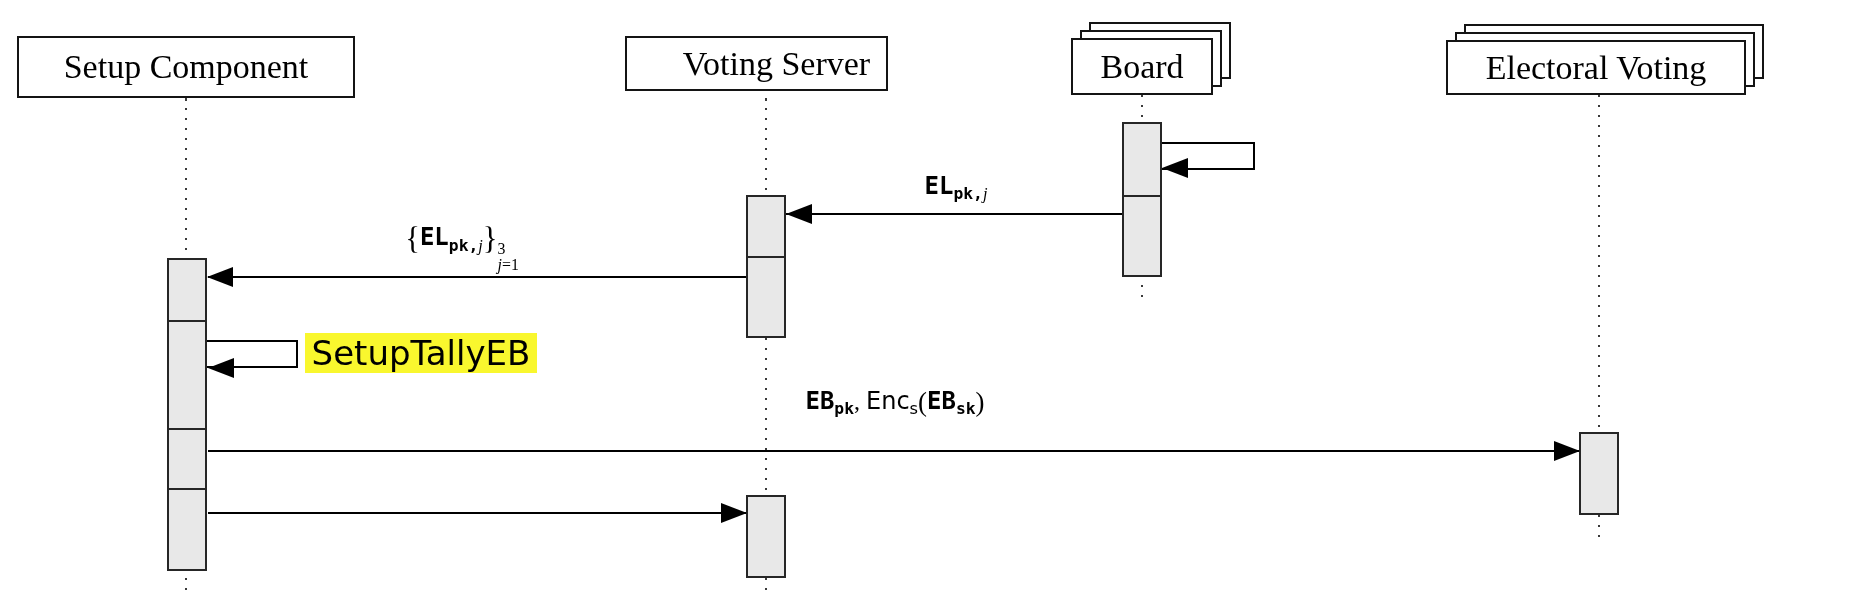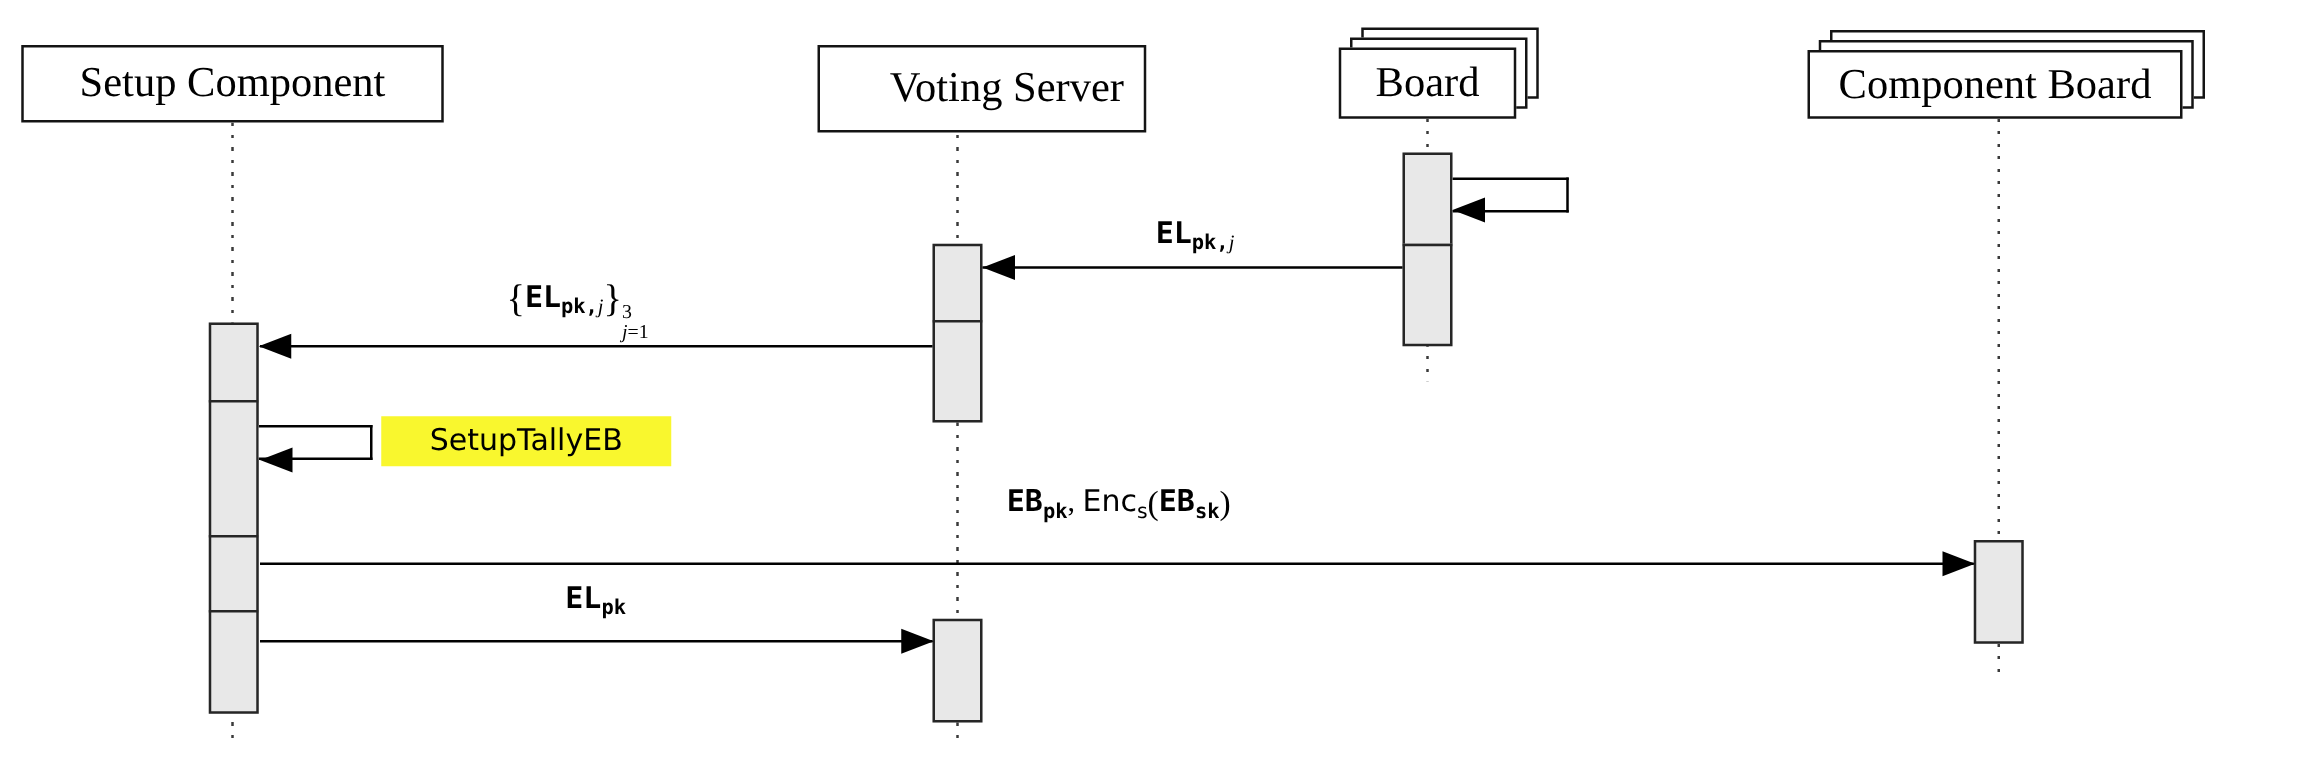--- a/index.html
+++ b/index.html
@@ -33,50 +33,50 @@
   .center{text-align:center;}
   .tt{font-family:"DejaVu Sans Mono",monospace;font-weight:700;}
   .rm{font-family:"Liberation Serif",serif;}
   .it{font-family:"Liberation Serif",serif;font-style:italic;}
   .sf{font-family:"DejaVu Sans",sans-serif;}
   .sub{font-size:0.68em;vertical-align:-0.32em;}
   .brace{font-family:"Liberation Serif",serif;font-size:1.28em;vertical-align:-0.12em;}
   .paren{font-family:"Liberation Serif",serif;font-size:1.12em;vertical-align:-0.08em;}
   .stack{display:inline-flex;flex-direction:column;align-items:flex-start;
          font-size:0.66em;line-height:1.05;vertical-align:-0.52em;}
-  .hl{display:flex;align-items:center;justify-content:center;font-size:24px;}
+  .hl{display:flex;align-items:center;justify-content:center;font-size:34px;}
 </style>
 </head>
 <body>
 
 <div id="canvas">
 
   <div class="lifeline" style="left:185px;top:98px;height:499px;"></div>
   <div class="lifeline" style="left:765px;top:98px;height:497px;"></div>
   <div class="lifeline" style="left:1141px;top:95px;height:210px;"></div>
   <div class="lifeline" style="left:1598px;top:95px;height:445px;"></div>
 
   <div class="actor-box" style="left:17px;top:36px;width:338px;height:62px;">
     <span>Setup Component</span>
   </div>
 
-  <div class="actor-box" style="left:654px;top:36px;width:263px;height:70px;padding-left:40px;">
+  <div class="actor-box" style="left:625px;top:36px;width:263px;height:55px;padding-left:40px;">
     <span>Voting Server</span>
   </div>
 
   <div class="stackbox" style="left:1089px;top:22px;width:142px;height:57px;"></div>
   <div class="stackbox" style="left:1080px;top:30px;width:142px;height:57px;"></div>
   <div class="actor-box" style="left:1071px;top:38px;width:142px;height:57px;">
     <span>Board</span>
   </div>
 
   <div class="stackbox" style="left:1464px;top:24px;width:300px;height:55px;"></div>
   <div class="stackbox" style="left:1455px;top:32px;width:300px;height:55px;"></div>
   <div class="actor-box" style="left:1446px;top:40px;width:300px;height:55px;">
-    <span>Component Board</span>
+    <span>Electoral Voting</span>
   </div>
 
   <div class="bar" style="left:167px;top:258px;width:40px;">
     <div class="seg" style="height:64px;"></div>
     <div class="seg" style="height:110px;"></div>
     <div class="seg" style="height:62px;"></div>
     <div class="seg" style="height:83px;"></div>
   </div>
 
   <div class="bar" style="left:746px;top:195px;width:40px;">
@@ -116,15 +116,14 @@
   <div class="mlabel hl" style="left: 305px; top: 333px; width: 232px; height: 40px; background-color: rgb(249, 247, 46);">
       <span class="sf">SetupTallyEB</span>
     </div>
 
   <div class="mline" style="left:208px;top:450px;width:1371px;"></div>
   <div class="ah right" style="left:1554px;top:441px;"></div>
   <div class="mlabel center" style="left:735px;top:388px;width:320px;"><span class="tt">EB</span><span class="tt sub">pk</span><span class="rm">, </span><span class="sf">Enc</span><span class="sf sub">s</span><span class="paren">(</span><span class="tt">EB</span><span class="tt sub">sk</span><span class="paren">)</span></div>
 
   <div class="mline" style="left:208px;top:512px;width:538px;"></div>
   <div class="ah right" style="left:721px;top:503px;"></div>
-  <div class="mlabel center" style="left:399px;top:466px;width:155px;"><span class="tt">EL</span><span class="tt sub">pk</span></div>
 
 </div>
 
 </body></html>

